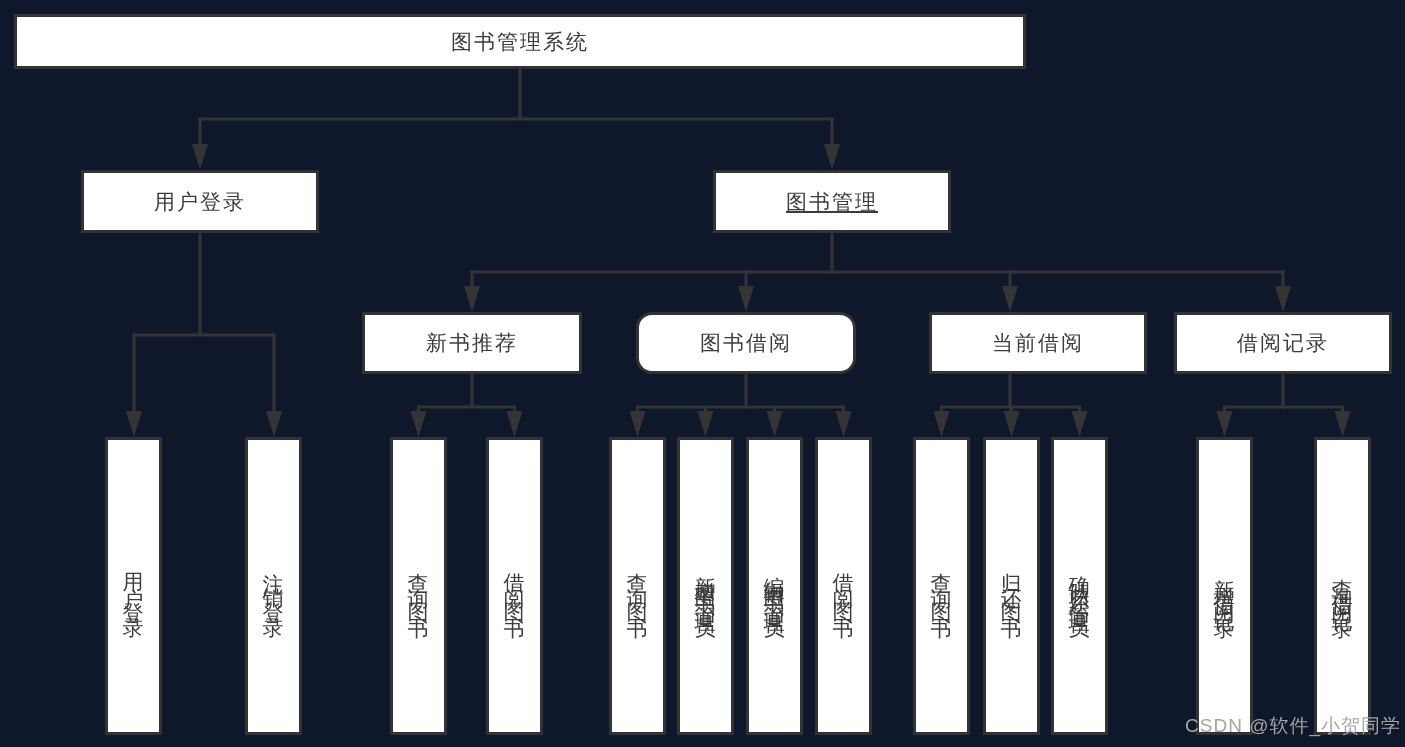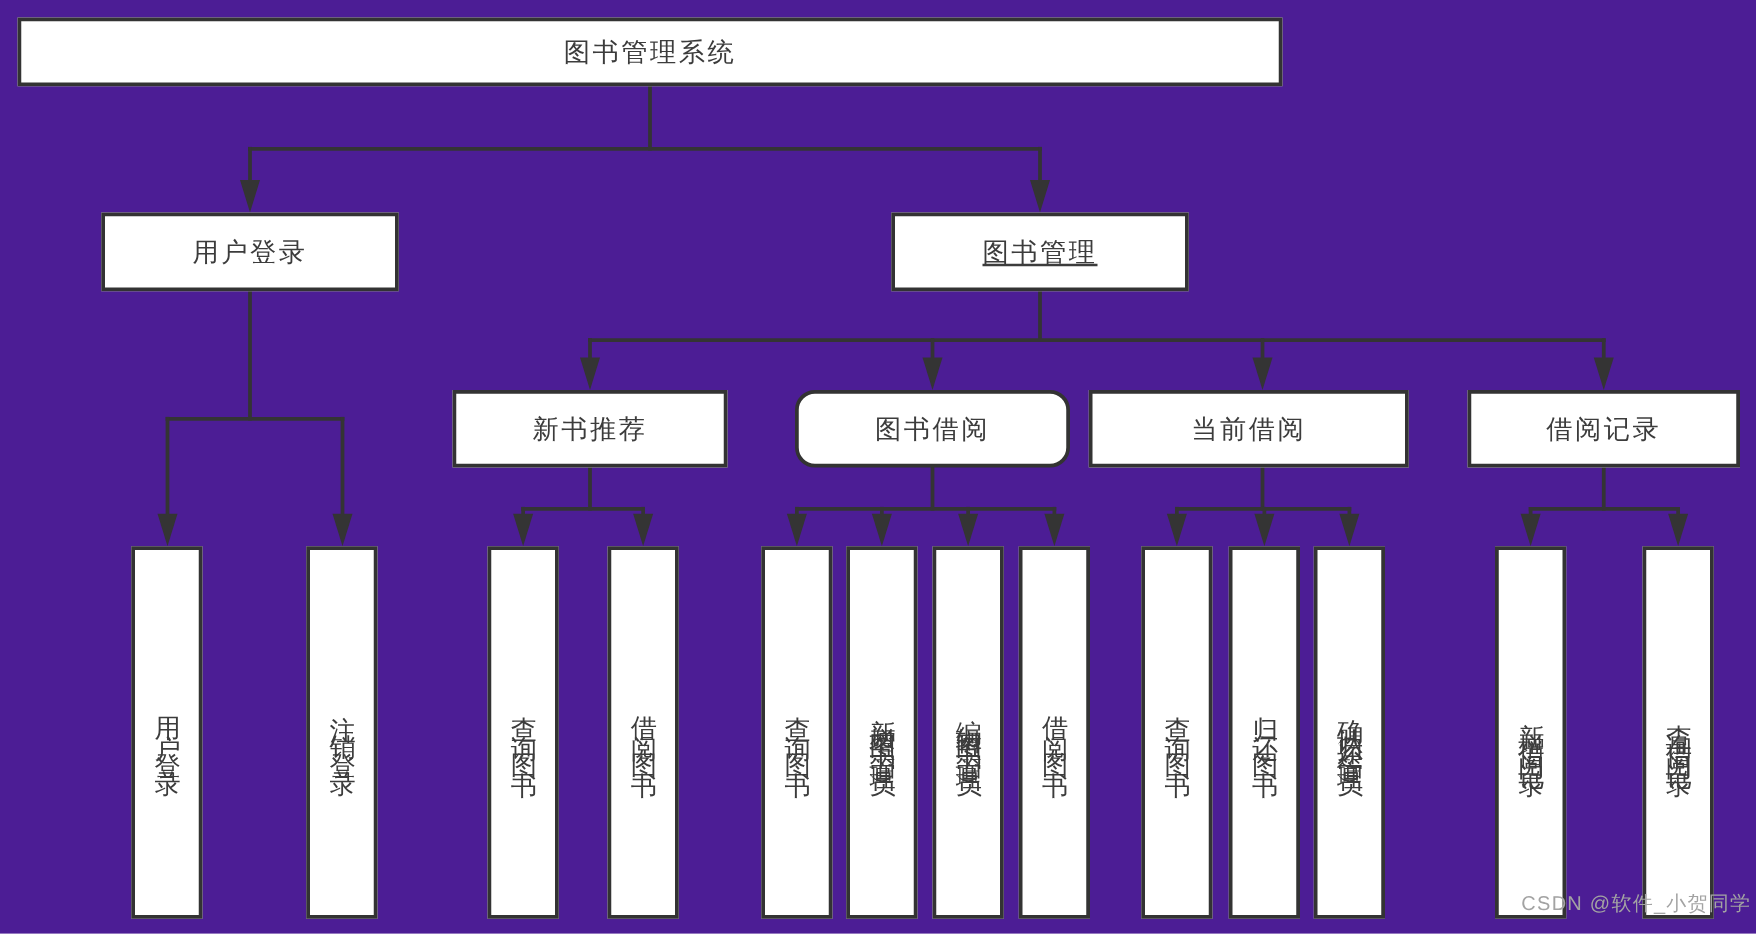--- a/index.html
+++ b/index.html
@@ -1,18 +1,18 @@
 <!DOCTYPE html>
 <html><head>
 <meta charset="utf-8">
 <style>
   html, body { margin:0; padding:0; background:#ffffff; }
   .canvas {
     position:relative; width:1405px; height:747px;
-    background:#4c1d95; overflow:hidden;
+    background:#0f172a; overflow:hidden;
     font-family:"Liberation Sans", sans-serif;
     text-align:center;
   }
   svg.wires { position:absolute; left:0; top:0; width:1405px; height:747px; }
   .wire  { stroke:#343434; stroke-width:3; fill:none; stroke-linecap:square; }
   .arrow { fill:#343434; stroke:none; }
   .box {
     position:absolute; box-sizing:border-box;
     background:#ffffff; border:3px solid #333333;
     display:flex; align-items:center; justify-content:center;
@@ -22,21 +22,21 @@
   .v {
     writing-mode:vertical-rl; text-orientation:mixed;
     font-size:21px; line-height:1;
   }
   .v span { display:block; }
   .len4 { letter-spacing:15px; }
   .len6 { letter-spacing:8px;  }
   .len9 { letter-spacing:6px;  }
   .watermark {
     position:absolute; top:713px; right:4px; z-index:5;
-    font-size:16px; letter-spacing:1px; color:#a3a3a3; white-space:nowrap;
+    font-size:19px; letter-spacing:1px; color:#a3a3a3; white-space:nowrap;
   }
 </style>
 </head>
 <body>
 
 <div class="canvas">
 
   <svg class="wires" viewBox="0 0 1405 747" xmlns="http://www.w3.org/2000/svg">
     <g>
       <line class="wire" x1="520" y1="69" x2="520" y2="119"></line>
@@ -122,21 +122,21 @@
   <div class="box h" style="left:713px; top:170px; width:238px; height:63px;text-decoration:underline;">
     <span>图书管理</span>
   </div>
 
   <div class="box h" style="left:362px; top:312px; width:220px; height:62px;">
     <span>新书推荐</span>
   </div>
   <div class="box h" style="left:636px; top:312px; width:220px; height:62px;border-radius:16px;">
     <span>图书借阅</span>
   </div>
-  <div class="box h" style="left:871px; top:312px; width:256px; height:62px;">
+  <div class="box h" style="left:929px; top:312px; width:218px; height:62px;">
     <span>当前借阅</span>
   </div>
   <div class="box h" style="left:1174px; top:312px; width:218px; height:62px;">
     <span>借阅记录</span>
   </div>
 
   <div class="box v len4" style="left:105px; top:437px; width:57px; height:298px;">
     <span>用户登录</span>
   </div>
   <div class="box v len4" style="left:245px; top:437px; width:57px; height:298px;">

